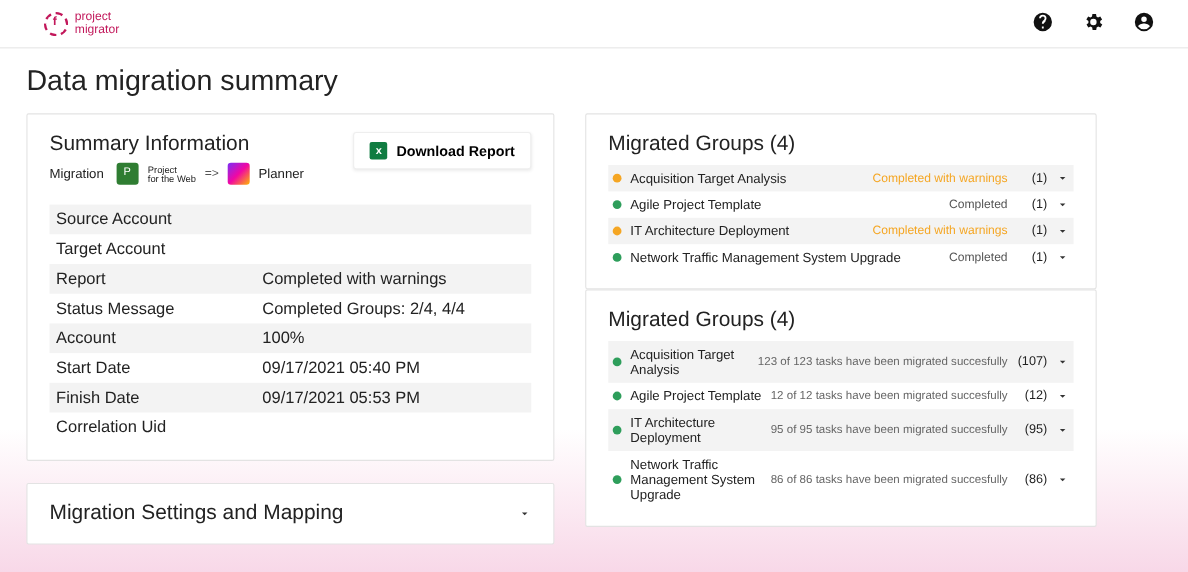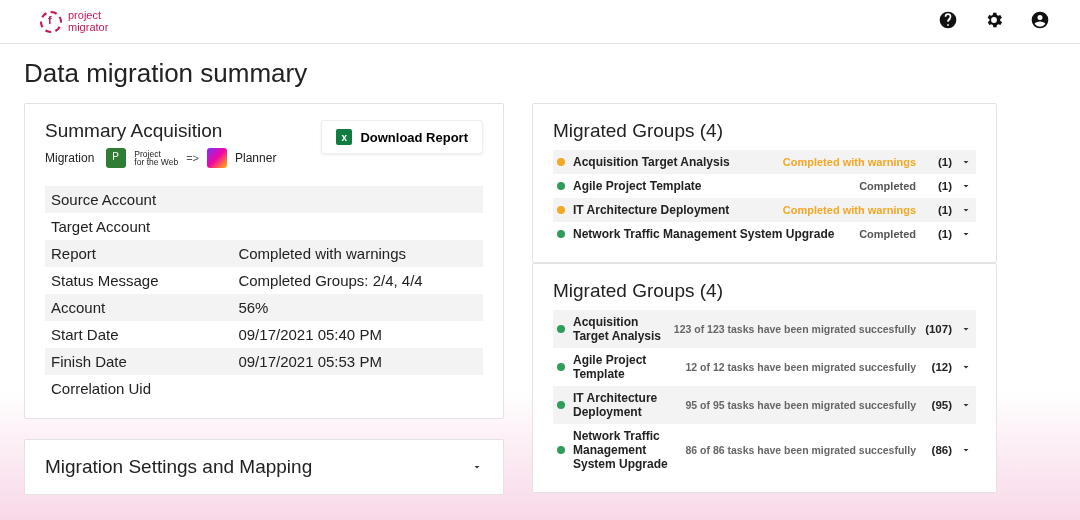--- a/index.html
+++ b/index.html
@@ -28,21 +28,21 @@
 .app-icon.green::after{content:"P"; position:absolute; color:#fff; font-size:10px; top:3px; left:6px;}
 .app-icon.planner { background: linear-gradient(135deg,#7b2ff7,#f107a3,#ffb800); }
 .app-sub { font-size: 8.5px; line-height:1; }
 .arrow { font-size: 11px; color:#555; }
 .kv-row { display: flex; padding: 5px 6px; font-size: 15px; }
 .kv-row:nth-child(odd) { background: #f3f3f3; }
 .kv-k { flex: 0 0 44%; }
 .kv-v { flex: 1; }
 .card-settings { display: flex; align-items: center; justify-content: space-between; }
 .grp-list { margin-top: 8px; }
-.grp-row { display: flex; align-items: center; gap: 8px; padding: 5px 4px; font-size: 12px; font-weight: bold; }
+.grp-row { display: flex; align-items: center; gap: 8px; padding: 5px 4px; font-size: 12px; }
 .grp-row.shade { background: #f3f3f3; }
 .dot { width: 8px; height: 8px; border-radius: 50%; flex-shrink:0;}
 .dot.green { background: #2e9e5b; }
 .dot.orange { background: #f5a623; }
 .grp-name { flex: 1; }
 .grp-status { font-size: 11px; }
 .grp-status.warn { color: #f5a623; }
 .grp-status.ok { color: #555; }
 .grp-status.msg { color: #666; font-size: 10.5px;}
 .grp-count { font-size: 11.5px; color:#222; min-width:28px; text-align:right;}
@@ -76,21 +76,21 @@
 <div class="page">
   <h1 class="page-title">Data migration summary</h1>
 
   <div class="columns">
 
     <div class="col-left">
 
       <div class="card">
         <div class="card-head">
           <div>
-            <div class="card-title">Summary Acquisition</div>
+            <div class="card-title">Summary Information</div>
             <div class="mig-row">
               <span class="mig-label">Migration</span>
               <span class="app-icon green"></span>
               <span class="app-sub">Project<br>for the Web</span>
               <span class="arrow">=&gt;</span>
               <span class="app-icon planner"></span>
               <span>Planner</span>
             </div>
           </div>
           <button class="download-btn">
@@ -110,21 +110,21 @@
             <div class="kv-row">
               <div class="kv-k">Report</div>
               <div class="kv-v">Completed with warnings</div>
             </div>
             <div class="kv-row">
               <div class="kv-k">Status Message</div>
               <div class="kv-v">Completed Groups: 2/4, 4/4</div>
             </div>
             <div class="kv-row">
               <div class="kv-k">Account</div>
-              <div class="kv-v">56%</div>
+              <div class="kv-v">100%</div>
             </div>
             <div class="kv-row">
               <div class="kv-k">Start Date</div>
               <div class="kv-v">09/17/2021 05:40 PM</div>
             </div>
             <div class="kv-row">
               <div class="kv-k">Finish Date</div>
               <div class="kv-v">09/17/2021 05:53 PM</div>
             </div>
             <div class="kv-row">

